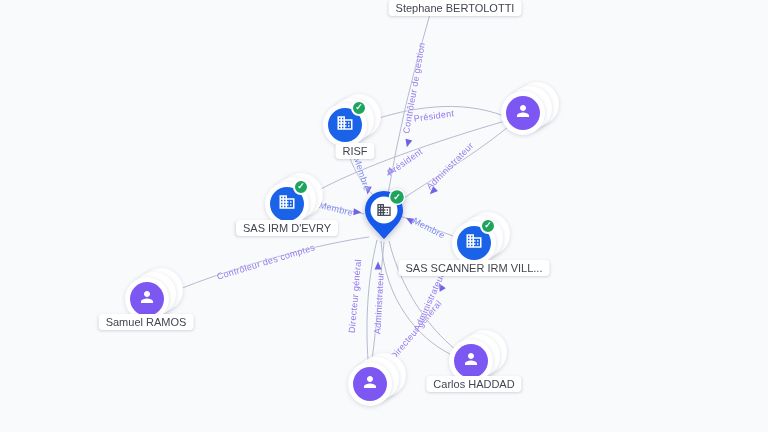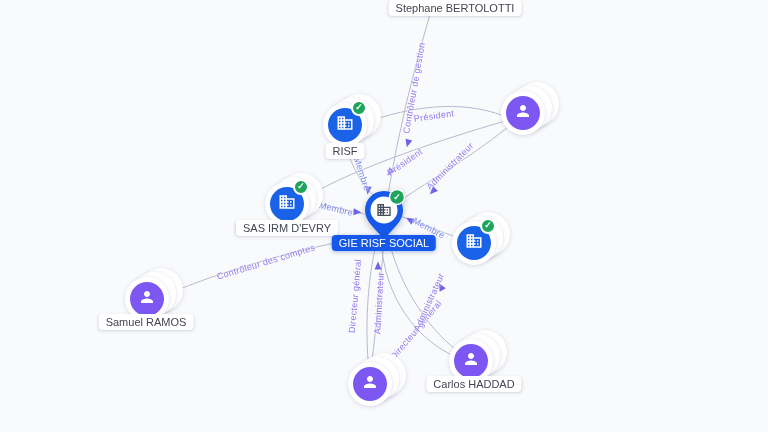--- a/index.html
+++ b/index.html
@@ -75,21 +75,21 @@
       <span class="ghost g2"></span>
                <span class="ghost g1"></span>
       <span class="ghost g0"></span>
       <span class="disc" style="background:#1a63e8">
                <span><svg viewBox="0 0 24 24" width="18" height="18">
             <path fill="#fff" d="M12 7V3H2v18h20V7H12zM6 19H4v-2h2v2zm0-4H4v-2h2v2zm0-4H4V9h2v2zm0-4H4V5h2v2zm4 12H8v-2h2v2zm0-4H8v-2h2v2zm0-4H8V9h2v2zm0-4H8V5h2v2zm10 12h-8v-2h2v-2h-2v-2h2v-2h-2V9h8v10zm-2-8h-2v2h2v-2zm0 4h-2v2h2v-2z"></path>
           </svg></span>
              </span>
       <span class="badge" style="background:#1ea45c">✓</span>
     </div>
-    <div class="chip" style="left: 345px; top: 151px;">RISF</div>
+    <div class="chip" style="left: 355px; top: 151px;">RISF</div>
     <div class="node" style="left: 523px; top: 113px;">
       <span class="ghost g2"></span>
                <span class="ghost g1"></span>
       <span class="ghost g0"></span>
       <span class="disc" style="background:#7d57f2">
                <span><svg viewBox="0 0 24 24" width="18" height="18">
             <path fill="#fff" d="M12 12c2.2 0 4-1.8 4-4s-1.8-4-4-4-4 1.8-4 4 1.8 4 4 4zm0 2c-2.7 0-8 1.3-8 4v2h16v-2c0-2.7-5.3-4-8-4z"></path>
           </svg></span>
              </span>
     </div>
@@ -109,20 +109,21 @@
       <span class="ghost g2"></span>
                <span class="ghost g1"></span>
       <span class="ghost g0"></span>
       <span class="disc" style="background:#1a63e8">
                <span><svg viewBox="0 0 24 24" width="18" height="18">
             <path fill="#fff" d="M12 7V3H2v18h20V7H12zM6 19H4v-2h2v2zm0-4H4v-2h2v2zm0-4H4V9h2v2zm0-4H4V5h2v2zm4 12H8v-2h2v2zm0-4H8v-2h2v2zm0-4H8V9h2v2zm0-4H8V5h2v2zm10 12h-8v-2h2v-2h-2v-2h2v-2h-2V9h8v10zm-2-8h-2v2h2v-2zm0 4h-2v2h2v-2z"></path>
           </svg></span>
              </span>
       <span class="badge" style="background:#1ea45c">✓</span>
     </div>
+    <div class="chip" style="left: 474px; top: 268px;">SAS SCANNER IRM VILL...</div>
     <div class="node" style="left: 147px; top: 299px;">
       <span class="ghost g2"></span>
                <span class="ghost g1"></span>
       <span class="ghost g0"></span>
       <span class="disc" style="background:#7d57f2">
                <span><svg viewBox="0 0 24 24" width="18" height="18">
             <path fill="#fff" d="M12 12c2.2 0 4-1.8 4-4s-1.8-4-4-4-4 1.8-4 4 1.8 4 4 4zm0 2c-2.7 0-8 1.3-8 4v2h16v-2c0-2.7-5.3-4-8-4z"></path>
           </svg></span>
              </span>
     </div>
@@ -153,14 +154,13 @@
          <circle cx="23" cy="21" r="13.5" fill="#ffffff"></circle>
          <g transform="translate(15,13)">
            <svg x="0" y="0" viewBox="0 0 24 24" width="16" height="16">
             <path fill="#454b5a" d="M12 7V3H2v18h20V7H12zM6 19H4v-2h2v2zm0-4H4v-2h2v2zm0-4H4V9h2v2zm0-4H4V5h2v2zm4 12H8v-2h2v2zm0-4H8v-2h2v2zm0-4H8V9h2v2zm0-4H8V5h2v2zm10 12h-8v-2h2v-2h-2v-2h2v-2h-2V9h8v10zm-2-8h-2v2h2v-2zm0 4h-2v2h2v-2z"></path>
           </svg>
          </g>
          <circle cx="36" cy="8" r="8.2" fill="#ffffff"></circle>
          <circle cx="36" cy="8" r="6.8" fill="#1ea45c"></circle>
          <text x="36" y="11" text-anchor="middle" font-size="9" font-weight="bold" fill="#ffffff">✓</text>
        </svg></div>
-    <div class="chip main" style="background: rgb(21, 88, 234); left: 384px; top: 243px;">GIE RISF SOCIAL</div>
   </div>
 
 </body></html>

